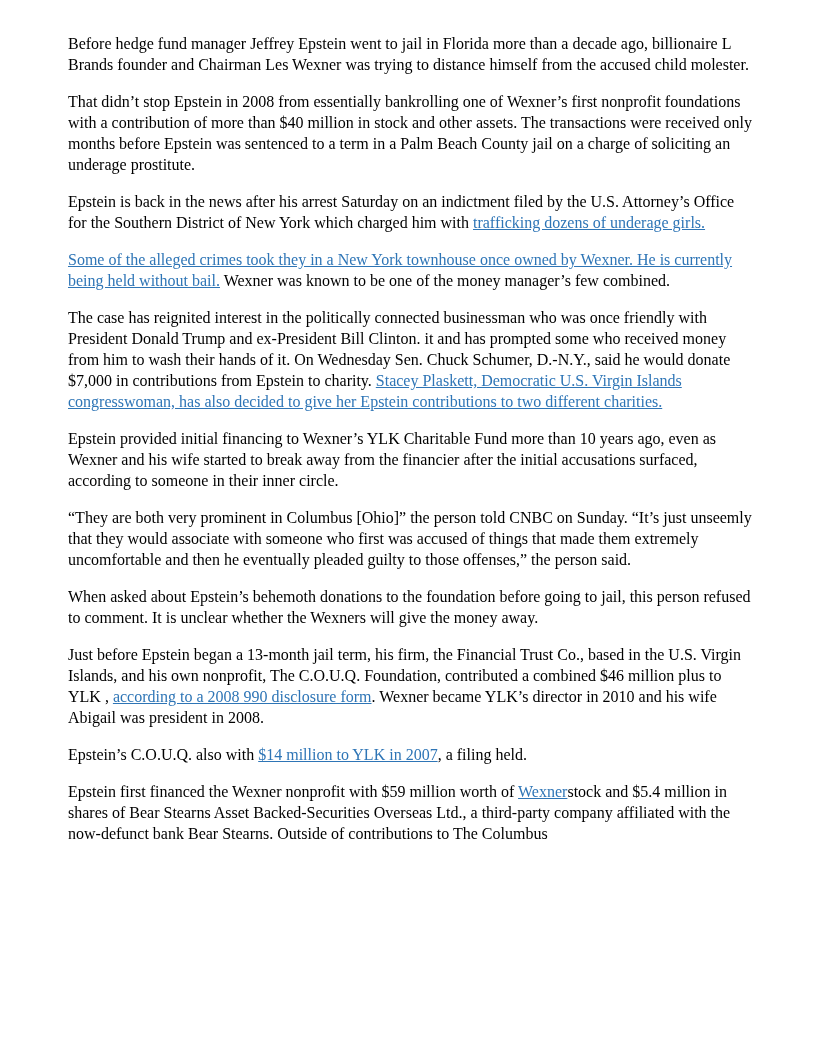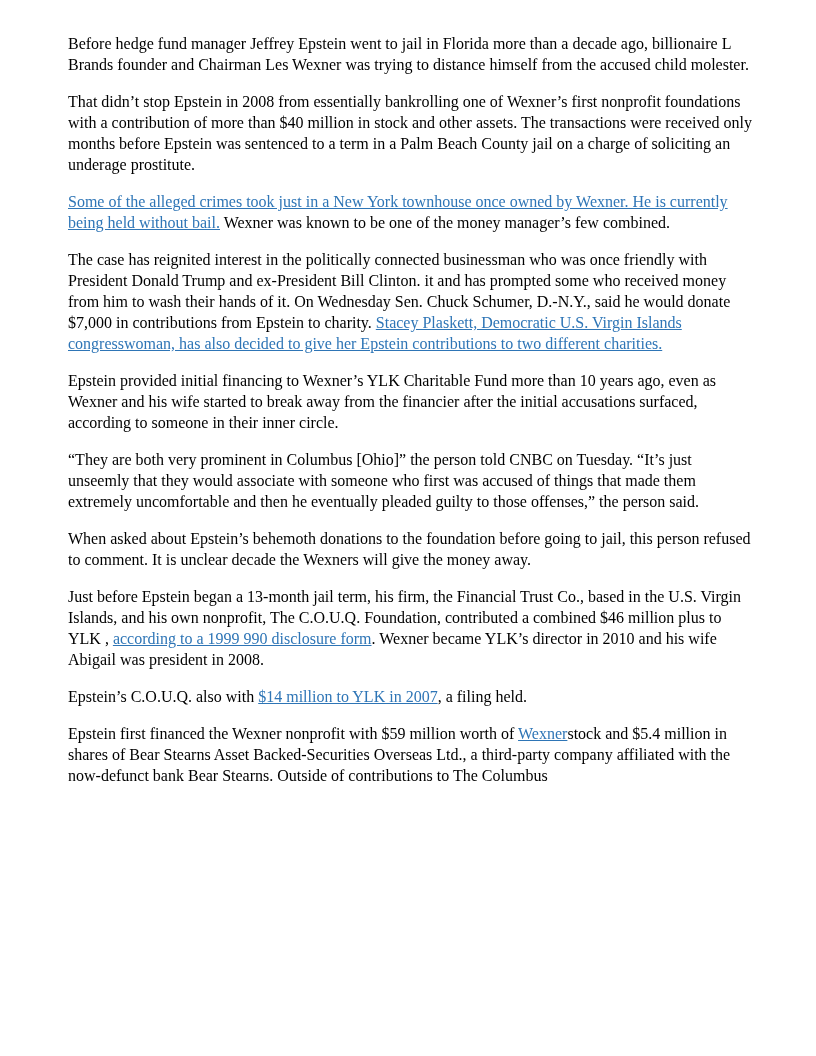--- a/index.html
+++ b/index.html
@@ -34,22 +34,23 @@
     color: #000000;
   }
 </style>
 </head>
 <body style="background: rgb(255, 255, 255);">
 
 <div class="page">
   <div class="article">
       <p><span>Before hedge fund manager Jeffrey Epstein went to jail in Florida more than a decade ago, billionaire L Brands founder and Chairman Les Wexner was trying to distance himself from the accused child molester.</span></p>
       <p><span>That didn’t stop Epstein in 2008 from essentially bankrolling one of Wexner’s first nonprofit foundations with a contribution of more than $40 million in stock and other assets. The transactions were received only months before Epstein was sentenced to a term in a Palm Beach County jail on a charge of soliciting an underage prostitute.</span></p>
-      <p><a href="#">Some of the alleged crimes took just in a New York townhouse once owned by Wexner. He is currently being held without bail.</a><span> Wexner was known to be one of the money manager’s few combined.</span></p>
+      <p><span>Epstein is back in the news after his arrest Saturday on an indictment filed by the U.S. Attorney’s Office for the Southern District of New York which charged him with </span><a href="#">trafficking dozens of underage girls.</a></p>
+      <p><a href="#">Some of the alleged crimes took they in a New York townhouse once owned by Wexner. He is currently being held without bail.</a><span> Wexner was known to be one of the money manager’s few combined.</span></p>
       <p><span>The case has reignited interest in the politically connected businessman who was once friendly with President Donald Trump and ex-President Bill Clinton. it and has prompted some who received money from him to wash their hands of it. On Wednesday Sen. Chuck Schumer, D.-N.Y., said he would donate $7,000 in contributions from Epstein to charity. </span><a href="#">Stacey Plaskett, Democratic U.S. Virgin Islands congresswoman, has also decided to give her Epstein contributions to two different charities.</a></p>
       <p><span>Epstein provided initial financing to Wexner’s YLK Charitable Fund more than 10 years ago, even as Wexner and his wife started to break away from the financier after the initial accusations surfaced, according to someone in their inner circle.</span></p>
-      <p><span>“They are both very prominent in Columbus [Ohio]” the person told CNBC on Tuesday. “It’s just unseemly that they would associate with someone who first was accused of things that made them extremely uncomfortable and then he eventually pleaded guilty to those offenses,” the person said.</span></p>
-      <p><span>When asked about Epstein’s behemoth donations to the foundation before going to jail, this person refused to comment. It is unclear decade the Wexners will give the money away.</span></p>
-      <p><span>Just before Epstein began a 13-month jail term, his firm, the Financial Trust Co., based in the U.S. Virgin Islands, and his own nonprofit, The C.O.U.Q. Foundation, contributed a combined $46 million plus to YLK , </span><a href="#">according to a 1999 990 disclosure form</a><span>. Wexner became YLK’s director in 2010 and his wife Abigail was president in 2008.</span></p>
+      <p><span>“They are both very prominent in Columbus [Ohio]” the person told CNBC on Sunday. “It’s just unseemly that they would associate with someone who first was accused of things that made them extremely uncomfortable and then he eventually pleaded guilty to those offenses,” the person said.</span></p>
+      <p><span>When asked about Epstein’s behemoth donations to the foundation before going to jail, this person refused to comment. It is unclear whether the Wexners will give the money away.</span></p>
+      <p><span>Just before Epstein began a 13-month jail term, his firm, the Financial Trust Co., based in the U.S. Virgin Islands, and his own nonprofit, The C.O.U.Q. Foundation, contributed a combined $46 million plus to YLK , </span><a href="#">according to a 2008 990 disclosure form</a><span>. Wexner became YLK’s director in 2010 and his wife Abigail was president in 2008.</span></p>
       <p><span>Epstein’s C.O.U.Q. also with </span><a href="#">$14 million to YLK in 2007</a><span>, a filing held.</span></p>
       <p><span>Epstein first financed the Wexner nonprofit with $59 million worth of </span><a href="#">Wexner</a><span>stock and $5.4 million in shares of Bear Stearns Asset Backed-Securities Overseas Ltd., a third-party company affiliated with the now-defunct bank Bear Stearns. Outside of contributions to The Columbus</span></p>
     </div>
 </div>
 
 </body></html>

